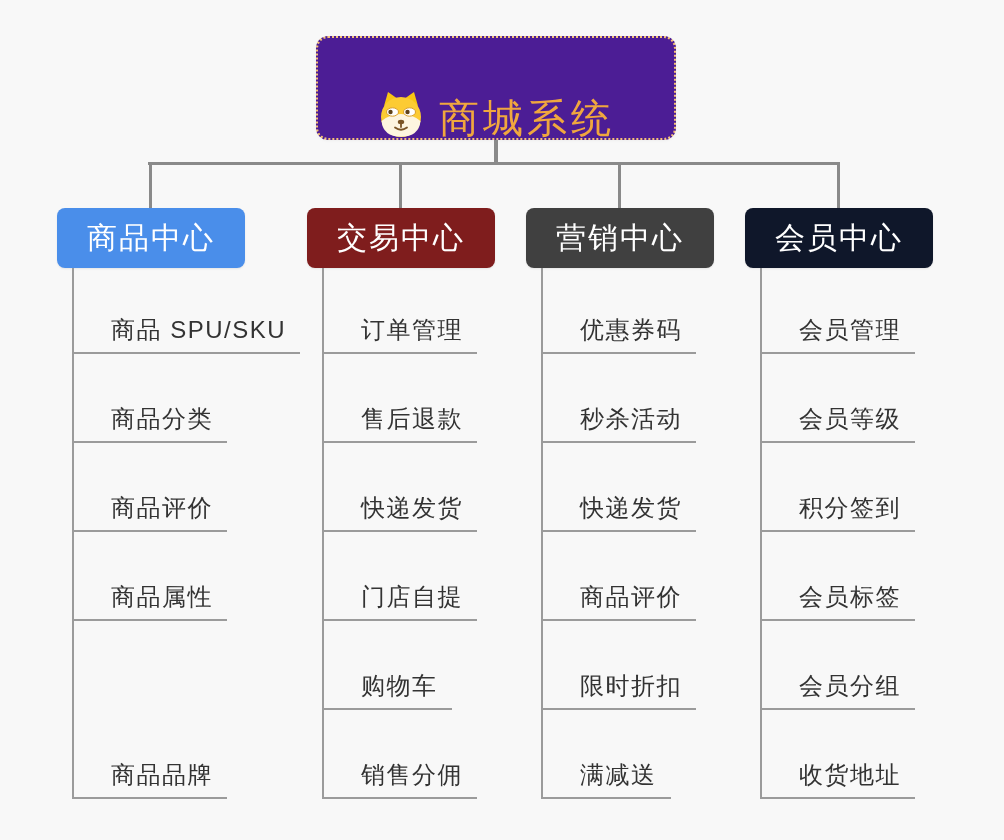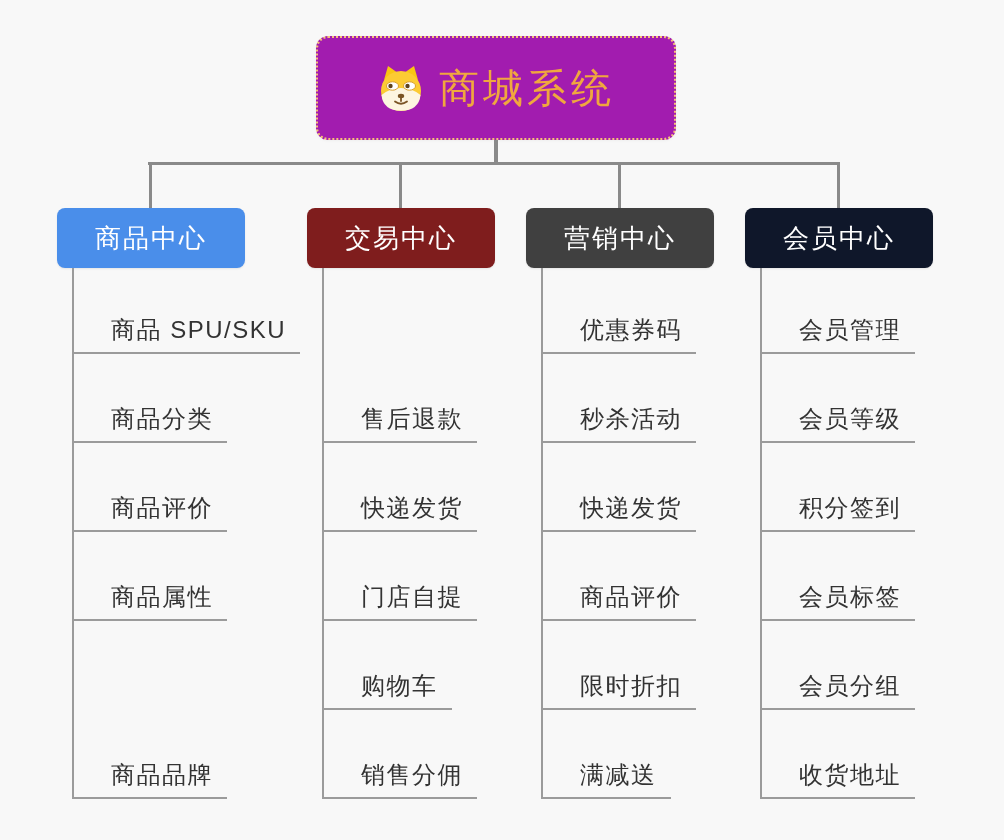--- a/index.html
+++ b/index.html
@@ -8,24 +8,24 @@
     background:#f8f8f8;
     font-family:"Liberation Sans", sans-serif;
     position:relative;
     overflow:hidden;
   }
   .stage { position:absolute; inset:0; width:1004px; height:840px; }
 
   
   .root-node {
     position:absolute; left:316px; top:36px; width:360px; height:104px;
-    background:#a21caf;
+    background:#4c1d95;
     border:2px dotted #f5c178;
     border-radius:12px;
-    display:flex; align-items:center; justify-content:center; gap:14px;
+    display:flex; align-items:flex-end; justify-content:center; gap:14px;
     box-shadow:0 1px 3px rgba(0,0,0,0.04);
   }
   .root-title {
     color:#f0a73e; font-size:40px; letter-spacing:4px; font-weight:400;
     line-height:1;
   }
   .root-icon { width:48px; height:48px; flex:0 0 auto; }
 
   
   .conn { position:absolute; background:#8a8a8a; }
@@ -41,21 +41,21 @@
   .branch { position:absolute; top:208px; width:188px; height:600px; }
   .branch-1 { left:57px; }
   .branch-2 { left:307px; }
   .branch-3 { left:526px; }
   .branch-4 { left:745px; }
 
   .branch-header {
     position:absolute; left:0; top:0; width:188px; height:60px;
     border-radius:8px;
     display:flex; align-items:center; justify-content:center;
-    color:#ffffff; font-size:26px; letter-spacing:2px;
+    color:#ffffff; font-size:30px; letter-spacing:2px;
     box-shadow:0 1px 2px rgba(0,0,0,0.08);
   }
   .bg-blue   { background:#4a8eea; }
   .bg-red    { background:#7f1d1d;text-align:right; }
   .bg-orange { background:#404040; }
   .bg-green  { background:#0f172a; }
 
   .branch-vline {
     position:absolute; left:15px; top:60px; width:2px; height:531px;
     background:#9b9b9b;
@@ -111,20 +111,21 @@
     <div class="child r1">商品 SPU/SKU</div>
     <div class="child r2">商品分类</div>
     <div class="child r3">商品评价</div>
     <div class="child r4">商品属性</div>
     <div class="child r6">商品品牌</div>
   </div>
 
   <div class="branch branch-2">
     <div class="branch-header bg-red">交易中心</div>
     <div class="branch-vline"></div>
+    <div class="child r1">订单管理</div>
     <div class="child r2">售后退款</div>
     <div class="child r3">快递发货</div>
     <div class="child r4">门店自提</div>
     <div class="child r5">购物车</div>
     <div class="child r6">销售分佣</div>
   </div>
 
   <div class="branch branch-3">
     <div class="branch-header bg-orange">营销中心</div>
     <div class="branch-vline"></div>

